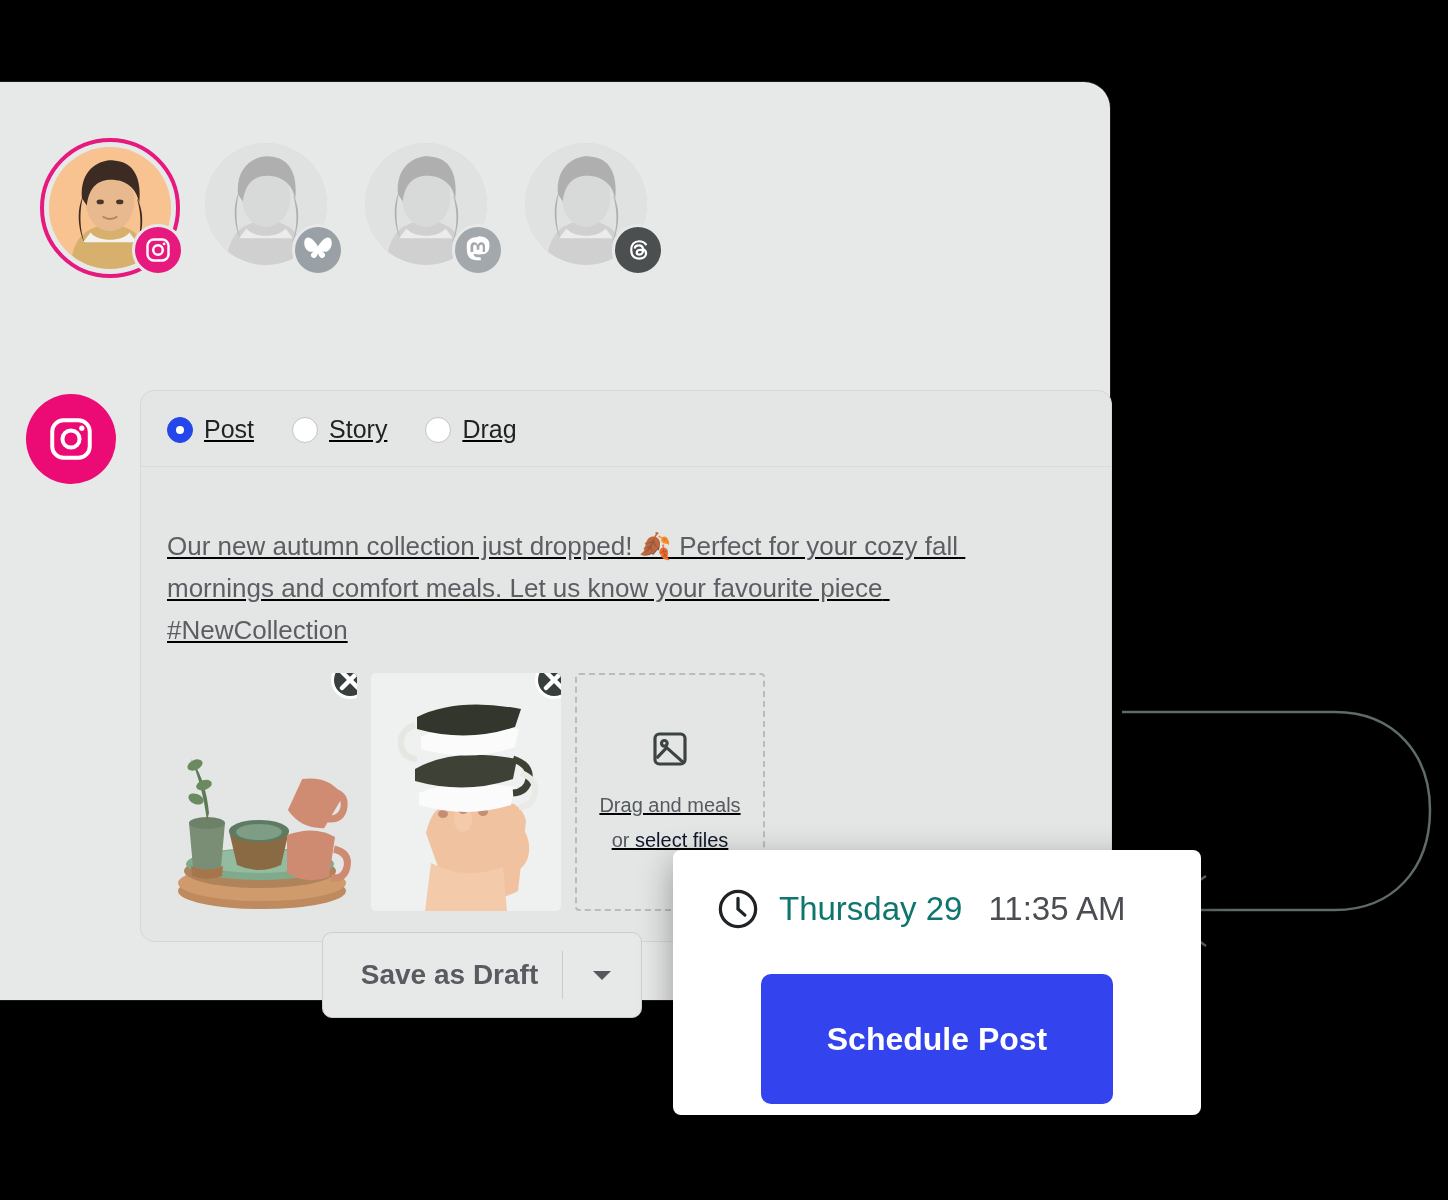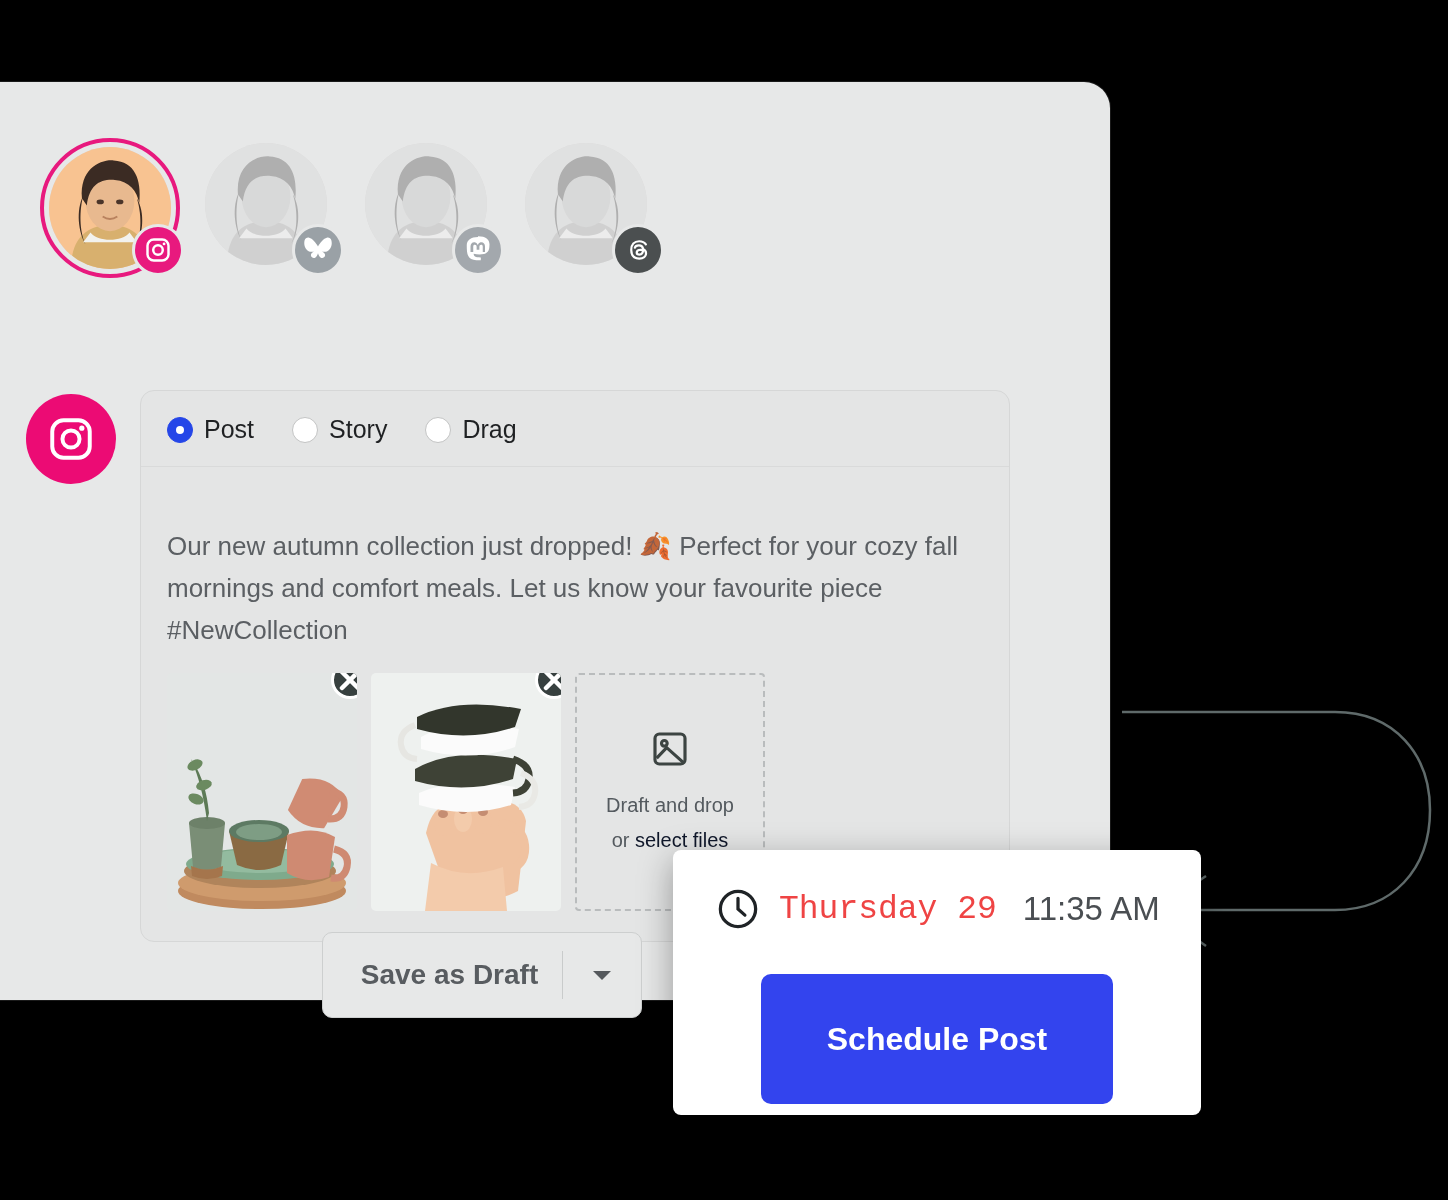--- a/index.html
+++ b/index.html
@@ -49,24 +49,25 @@
   .badge.mastodon  { background: #a3a8ad; }
   .badge.threads   { background: #4b4f50; }
 
   
   .composer-platform-icon {
     position: absolute; left: 38px; top: 312px;
     width: 90px; height: 90px; border-radius: 50%;
     background: #ec0b74; display: flex; align-items: center; justify-content: center;
   }
   .composer-card {
-    position: absolute; left: 152px; top: 308px; width: 870px;
+    position: absolute; left: 152px; top: 308px; width: 972px;
     background: #e4e5e5;
     border: 1px solid #d6d7d7;
     border-radius: 14px;
+    text-decoration: underline;
   }
   .type-row {
     display: flex; align-items: center; gap: 0;
     padding: 24px 26px 22px 26px;
     border-bottom: 1px solid #d9dada;
   }
   .radio-opt { display: flex; align-items: center; gap: 11px; margin-right: 38px; cursor: pointer; }
   .radio-mark {
     width: 26px; height: 26px; border-radius: 50%;
     background: #fff; border: 1px solid #c3c4c4; flex: none;
@@ -110,21 +111,21 @@
   .draft-divider { width: 1px; height: 48px; background: #c9cbcb; }
   .draft-caret { width: 78px; display: flex; align-items: center; justify-content: center; cursor: pointer; }
 
   
   .schedule-card {
     position: absolute; left: 673px; top: 850px; width: 528px; height: 265px;
     background: #fff; border-radius: 8px;
     box-shadow: 0 10px 34px rgba(0,0,0,0.35);
   }
   .schedule-when { display: flex; align-items: center; gap: 18px; padding: 36px 0 0 42px; }
-  .when-date { font-size: 33px; color: #ef4444; font-family: Liberation Mono, monospace; }
+  .when-date { font-size: 33px; color: #0f766e; }
   .when-time { font-size: 33px; color: #4a4e52; margin-left: 8px; }
   .schedule-btn {
     position: absolute; left: 88px; top: 124px; width: 352px; height: 130px;
     background: #3344ee; border: none; border-radius: 10px;
     color: #fff; font-size: 32px; font-weight: bold; cursor: pointer;
     font-family: "Liberation Sans", sans-serif;
   }
 </style>
 </head>
 <body>
@@ -315,21 +316,21 @@
         </div>
 
         <div class="dropzone">
           <span class="dz-icon">
             <svg width="40" height="40" viewBox="0 0 24 24" fill="none" stroke="#3c4442" stroke-width="1.9">
               <rect x="3" y="3" width="18" height="18" rx="2.6"></rect>
               <circle cx="8.6" cy="8.6" r="1.7"></circle>
               <path d="M4 17.5 L10 11.2 L20.6 20.6"></path>
             </svg>
           </span>
-          <div class="dz-line">Draft and drop</div>
+          <div class="dz-line">Drag and meals</div>
           <div class="dz-line"><span>or </span><span class="dz-link">select files</span></div>
         </div>
 
       </div>
     </div>
 
     <div class="draft-btn">
       <span class="draft-label">Save as Draft</span>
       <span class="draft-divider"></span>
       <span class="draft-caret">

